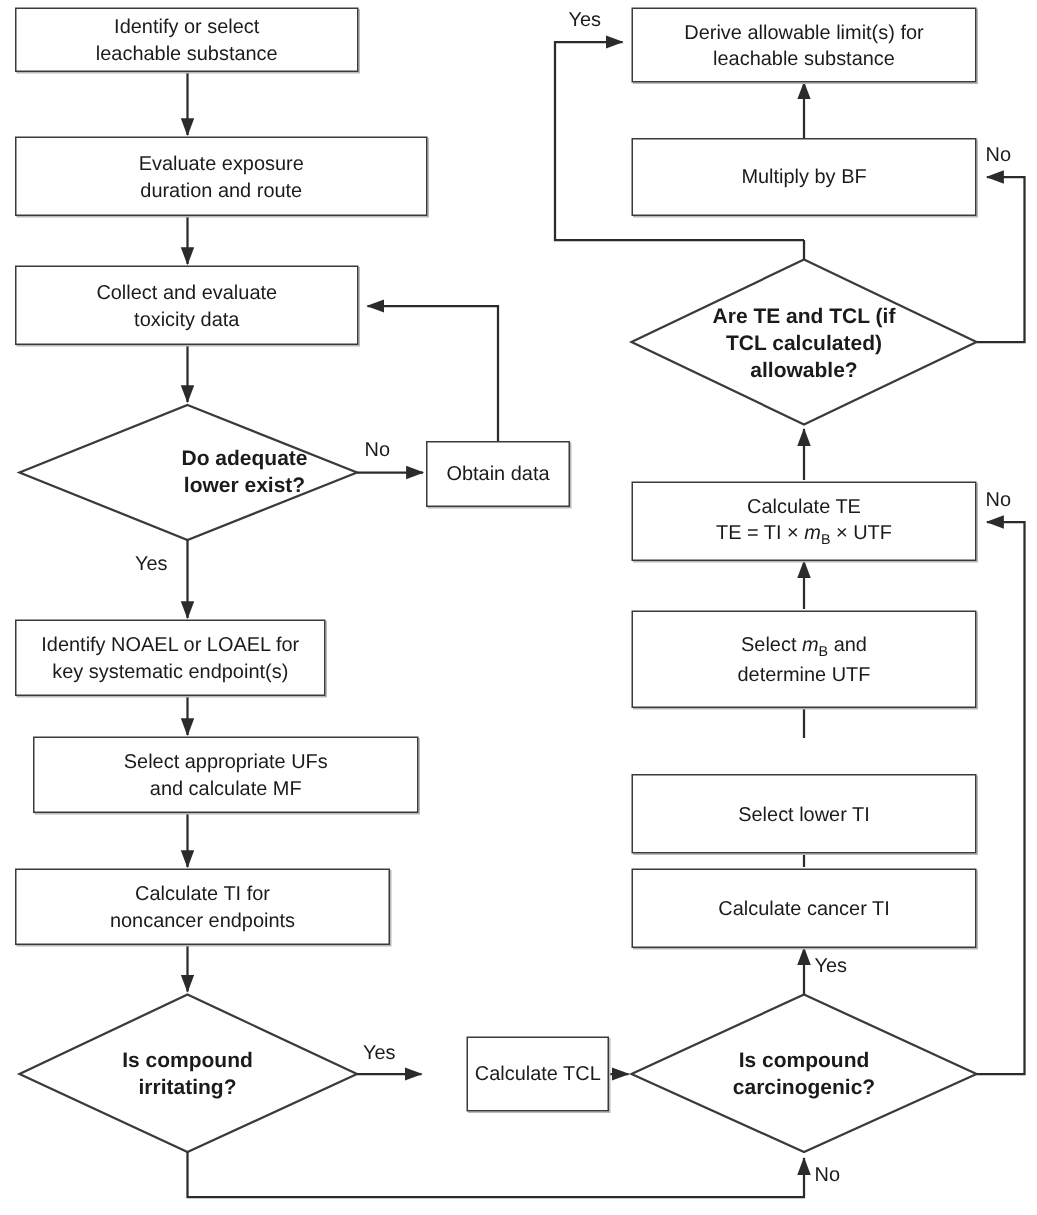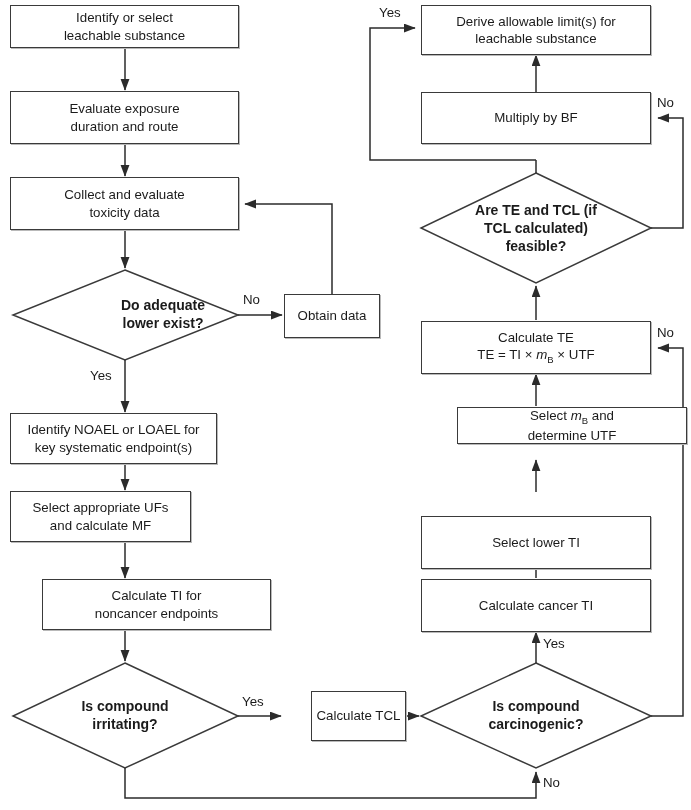--- a/index.html
+++ b/index.html
@@ -91,21 +91,21 @@
     </g>
   </svg>
 
   <div class="node-box" style="left:10px;top:5px;width:229px;height:43px;text-align:center;">
     <span>
       <span class="node-text">Identify or select</span>
       <span class="node-text">leachable substance</span>
     </span>
   </div>
 
-  <div class="node-box" style="left:10px;top:91px;width:229px;height:53px;justify-content:center;">
+  <div class="node-box" style="left:10px;top:91px;width:275px;height:53px;justify-content:center;">
     <span>
       <span class="node-text">Evaluate exposure</span>
       <span class="node-text">duration and route</span>
     </span>
   </div>
 
   <div class="node-box" style="left:10px;top:177px;width:229px;height:53px;">
     <span>
       <span class="node-text">Collect and evaluate</span>
       <span class="node-text">toxicity data</span>
@@ -123,28 +123,28 @@
     <span class="node-text">Obtain data</span>
   </div>
 
   <div class="node-box" style="left:10px;top:413px;width:207px;height:51px;">
     <span>
       <span class="node-text">Identify NOAEL or LOAEL for</span>
       <span class="node-text">key systematic endpoint(s)</span>
     </span>
   </div>
 
-  <div class="node-box" style="left:10px;top:491px;width:181px;height:51px;">
+  <div class="node-box" style="left:22px;top:491px;width:257px;height:51px;">
     <span>
       <span class="node-text">Select appropriate UFs</span>
       <span class="node-text">and calculate MF</span>
     </span>
   </div>
 
-  <div class="node-box" style="left:10px;top:579px;width:229px;height:51px;margin-left:32px;">
+  <div class="node-box" style="left:10px;top:579px;width:250px;height:51px;">
     <span>
       <span class="node-text">Calculate TI for</span>
       <span class="node-text">noncancer endpoints</span>
     </span>
   </div>
 
   <div class="node-diamond-label" style="left:45px;top:694px;width:160px;height:44px;">
     <span>
       <span class="node-text">Is compound</span>
       <span class="node-text">irritating?</span>
@@ -163,32 +163,32 @@
   </div>
 
   <div class="node-box" style="left:421px;top:92px;width:230px;height:52px;">
     <span class="node-text">Multiply by BF</span>
   </div>
 
   <div class="node-diamond-label" style="left:446px;top:198px;width:180px;height:62px;">
     <span>
       <span class="node-text">Are TE and TCL (if</span>
       <span class="node-text">TCL calculated)</span>
-      <span class="node-text">feasible?</span>
+      <span class="node-text">allowable?</span>
     </span>
   </div>
 
   <div class="node-box" style="left:421px;top:321px;width:230px;height:53px;">
     <span>
       <span class="node-text">Calculate TE</span>
       <span class="node-text"><span>TE = TI × </span><span class="formula-m">m</span><span class="formula-sub">B</span><span> × UTF</span></span>
     </span>
   </div>
 
-  <div class="node-box" style="left:421px;top:407px;width:230px;height:37px;margin-left:36px;">
+  <div class="node-box" style="left:421px;top:407px;width:230px;height:65px;">
     <span>
       <span class="node-text"><span>Select </span><span class="formula-m">m</span><span class="formula-sub">B</span><span> and</span></span>
       <span class="node-text">determine UTF</span>
     </span>
   </div>
 
   <div class="node-box" style="left:421px;top:516px;width:230px;height:53px;">
     <span class="node-text">Select lower TI</span>
   </div>
 

